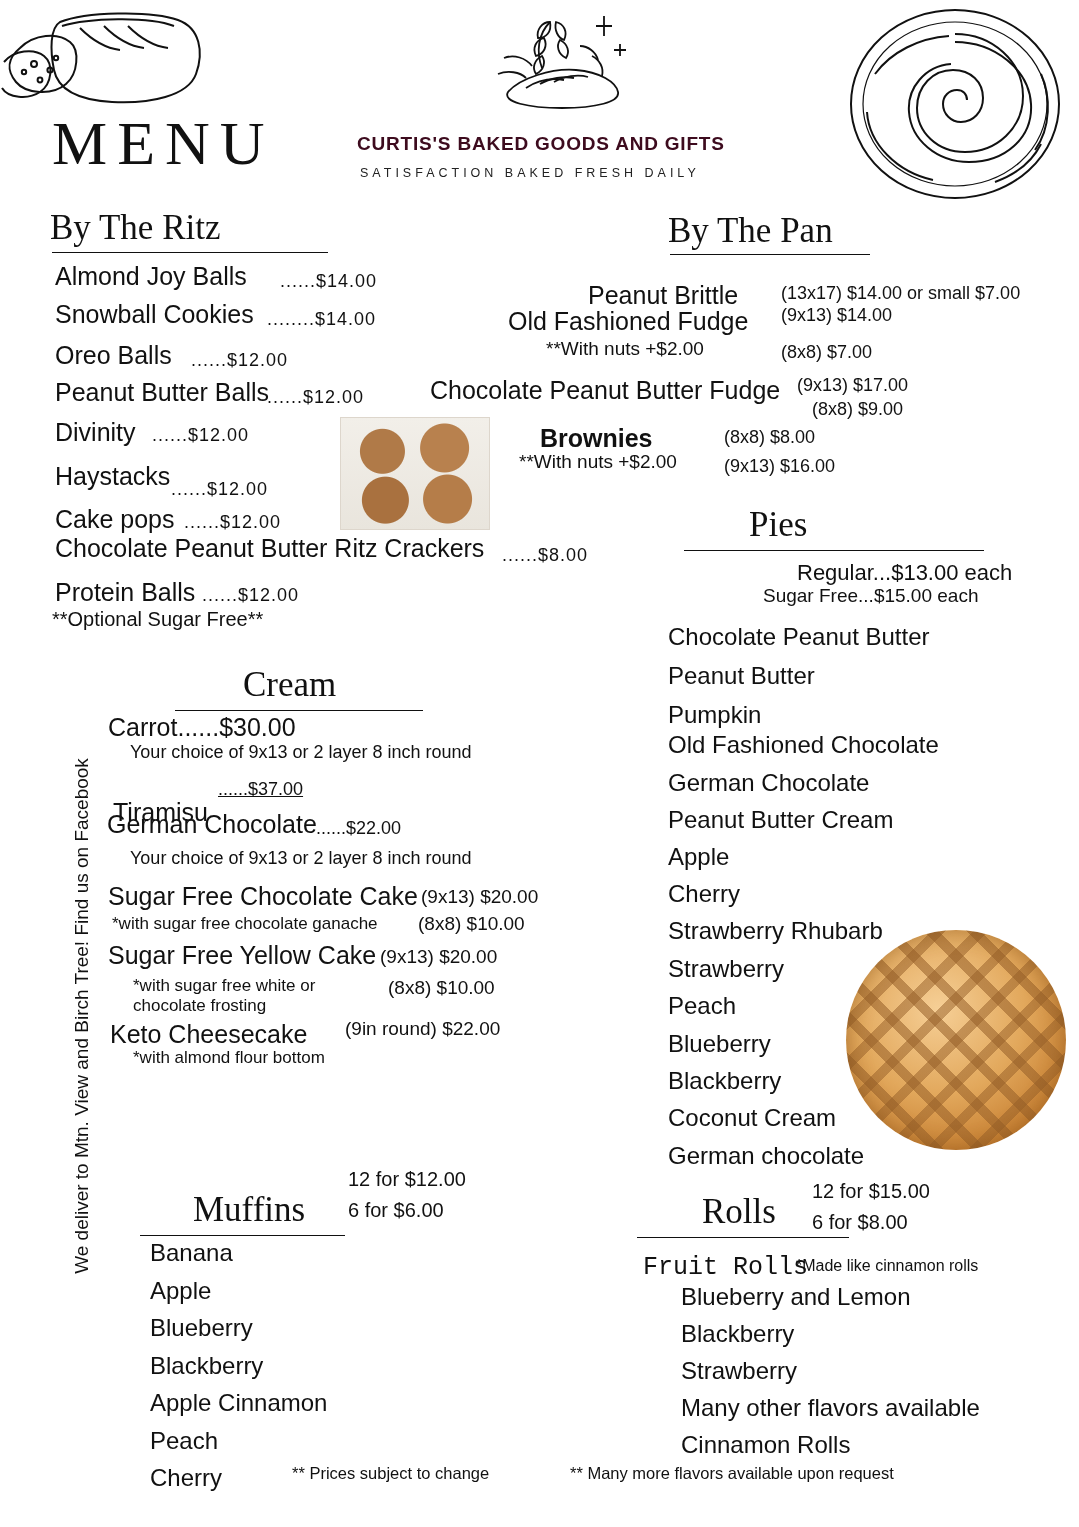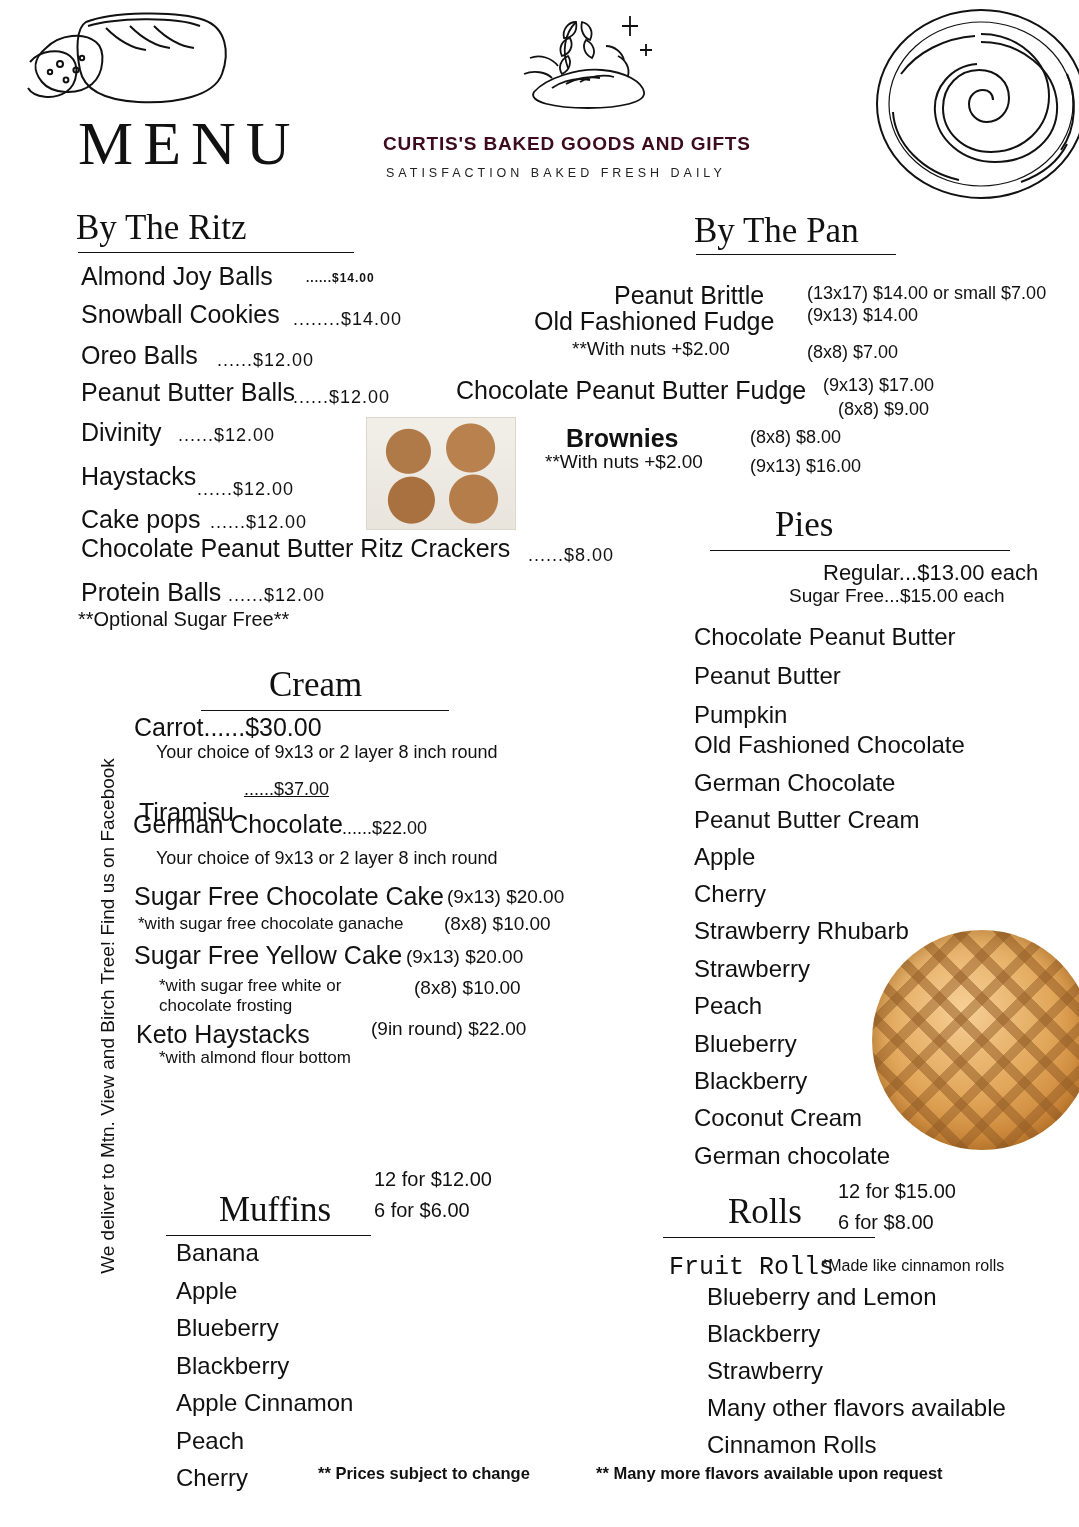--- a/index.html
+++ b/index.html
@@ -12,21 +12,20 @@
     height: 1527px;
     position: relative;
     font-family: "Liberation Sans", sans-serif;
     color: #1a1a1a;
     overflow: hidden;
   }
   .page {
     position: relative;
     width: 909px;
     height: 1527px;
-    margin-left: 26px;
   }
 
   
   .menu-title {
     position: absolute;
     left: 52px;
     top: 108px;
     font-size: 62px;
     letter-spacing: 10px;
     font-family: "Liberation Serif", serif;
@@ -116,21 +115,21 @@
     background:
       repeating-linear-gradient(45deg, rgba(150,95,40,.55) 0 10px, rgba(255,255,255,0) 10px 30px),
       repeating-linear-gradient(-45deg, rgba(150,95,40,.5) 0 10px, rgba(255,255,255,0) 10px 30px),
       radial-gradient(circle at 42% 36%, #f6cf96 0%, #e2a85c 45%, #c98234 75%, #a9641f 100%);
     box-shadow: inset 0 0 22px rgba(120,70,20,.45);
   }
 
   .footnote {
     position: absolute;
     font-size: 16.5px;
-    font-weight: 700;
+    font-weight: 400;
     color: #111;
     font-family: "Liberation Sans", sans-serif;
     white-space: nowrap;
   }
 </style>
 </head>
 <body>
 
 <div class="page">
 
@@ -188,21 +187,21 @@
   <div class="menu-title">MENU</div>
   <div class="brand">CURTIS'S BAKED GOODS AND GIFTS</div>
   <div class="tagline">SATISFACTION BAKED FRESH DAILY</div>
 
   <div class="sidetext">We deliver to Mtn. View and Birch Tree! Find us on Facebook</div>
 
   <div class="sec-head" style="left:50px; top:208px; font-size:35px;">By The Ritz</div>
   <div class="rule" style="left:52px; top:252px; width:276px;"></div>
 
   <div class="itm" style="left:55px; top:262px; font-size:25px;">Almond Joy Balls</div>
-  <div class="itm dots" style="left:280px; top:271px; font-size:12px;font-weight:bold;">......$14.00</div>
+  <div class="itm dots" style="left:280px; top:271px; font-size:18px;">......$14.00</div>
 
   <div class="itm" style="left:55px; top:300px; font-size:25px;">Snowball Cookies</div>
   <div class="itm dots" style="left:267px; top:309px; font-size:18px;">........$14.00</div>
 
   <div class="itm" style="left:55px; top:341px; font-size:25px;">Oreo Balls</div>
   <div class="itm dots" style="left:191px; top:350px; font-size:18px;">......$12.00</div>
 
   <div class="itm" style="left:55px; top:378px; font-size:25px;">Peanut Butter Balls</div>
   <div class="itm dots" style="left:267px; top:387px; font-size:18px;">......$12.00</div>
 
@@ -286,21 +285,21 @@
   <div class="itm" style="left:108px; top:882px; font-size:25px;">Sugar Free Chocolate Cake</div>
   <div class="itm" style="left:421px; top:886px; font-size:19px;">(9x13) $20.00</div>
   <div class="itm" style="left:112px; top:914px; font-size:17px;">*with sugar free chocolate ganache</div>
   <div class="itm" style="left:418px; top:913px; font-size:19px;">(8x8) $10.00</div>
 
   <div class="itm" style="left:108px; top:941px; font-size:25px;">Sugar Free Yellow Cake</div>
   <div class="itm" style="left:380px; top:946px; font-size:19px;">(9x13) $20.00</div>
   <div class="itm" style="left:133px; top:976px; font-size:17px; white-space:normal; width:250px;">*with sugar free white or chocolate frosting</div>
   <div class="itm" style="left:388px; top:977px; font-size:19px;">(8x8) $10.00</div>
 
-  <div class="itm" style="left:110px; top:1020px; font-size:25px;">Keto Haystacks</div>
+  <div class="itm" style="left:110px; top:1020px; font-size:25px;">Keto Cheesecake</div>
   <div class="itm" style="left:345px; top:1018px; font-size:19px;">(9in round) $22.00</div>
   <div class="itm" style="left:133px; top:1048px; font-size:17px;">*with almond flour bottom</div>
 
   <div class="sec-head" style="left:193px; top:1190px; font-size:35px;">Muffins</div>
   <div class="rule" style="left:140px; top:1235px; width:205px;"></div>
   <div class="itm" style="left:348px; top:1168px; font-size:20px;">12 for $12.00</div>
   <div class="itm" style="left:348px; top:1199px; font-size:20px;">6 for $6.00</div>
 
   <div class="itm" style="left:150px; top:1239px; font-size:24px;">Banana</div>
   <div class="itm" style="left:150px; top:1277px; font-size:24px;">Apple</div>

